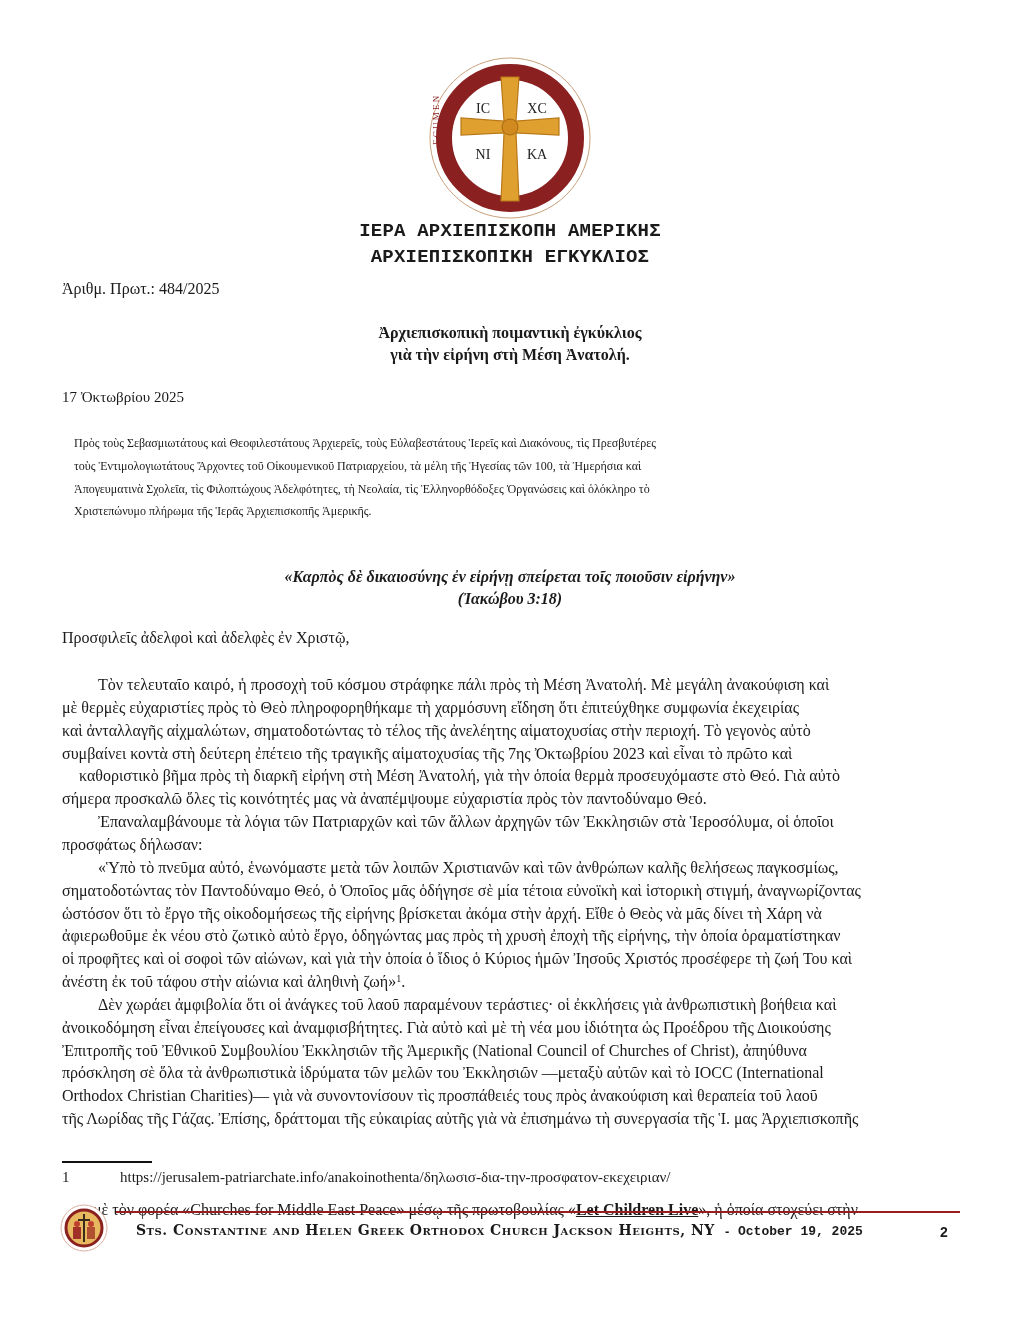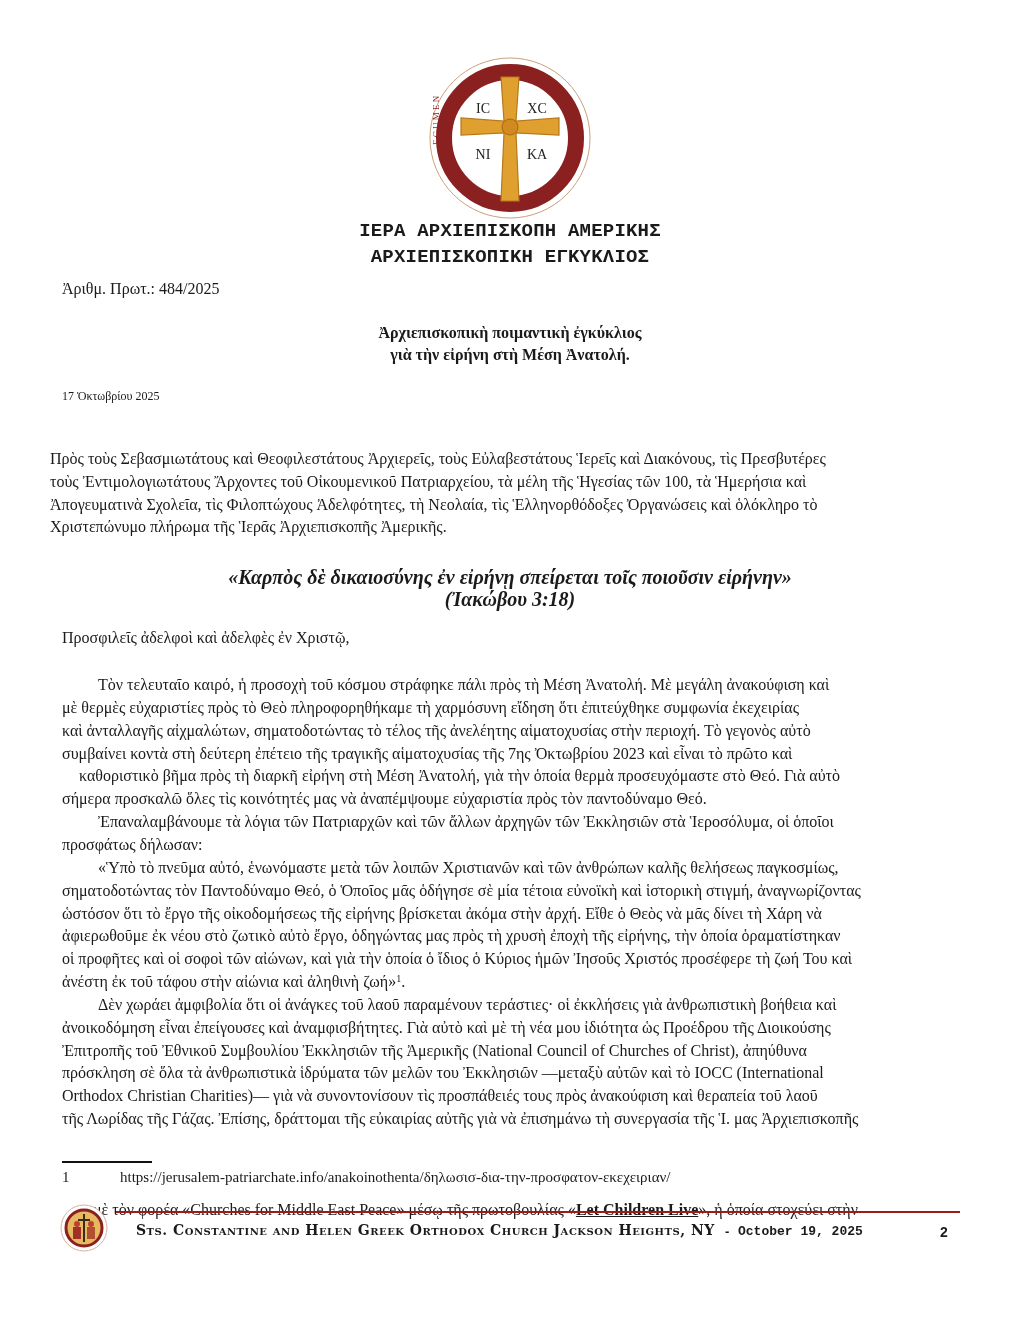--- a/index.html
+++ b/index.html
@@ -5,24 +5,24 @@
   html, body { margin:0; padding:0; background:#fff; }
   body { width:1020px; height:1320px; position:relative; overflow:hidden;
          font-family:"Liberation Serif","DejaVu Serif",serif; color:#1a1a1a; }
   .abs { position:absolute; }
   .logo { left:427px; top:55px; width:166px; height:166px; }
   .title { left:0; width:1020px; text-align:center; font-weight:bold; font-size:19px; letter-spacing:0.2px;font-family:Liberation Mono, monospace; }
   .t1 { top:220px; }
   .t2 { top:246px; }
   .protocol { left:62px; top:280px; font-size:16px; }
   .subject { left:0; width:1020px; text-align:center; font-weight:bold; font-size:16px; line-height:22px; top:322px; }
-  .date { left:62px; top:389px; font-size:12px; }
-  .para { left:50px; width:900px; font-size:16px; line-height:22.8px;margin-top:16px; }
+  .date { left:62px; top:389px; font-size:15px; }
+  .para { left:74px; width:900px; font-size:12px; line-height:22.8px; }
   .addressee { top:432px; }
-  .quote { left:0; width:1020px; text-align:center; font-style:italic; font-weight:bold; font-size:20px; line-height:22px; top:566px; }
+  .quote { left:0; width:1020px; text-align:center; font-style:italic; font-weight:bold; font-size:16px; line-height:22px; top:566px; }
   .greeting { left:62px; top:629px; font-size:16px; }
   .line { position:absolute; left:62px; font-size:16px; white-space:nowrap; line-height:20px; }
   .indent { padding-left:36px; }
   .link { font-weight:bold; text-decoration:underline; }
   sup { font-size:10px; vertical-align:top; position:relative; top:-3px; }
   .fn-rule { left:62px; top:1161px; width:90px; height:1.5px; background:#111; }
   .fn-num { left:62px; top:1169px; font-size:15px; }
   .fn-text { left:120px; top:1169px; font-size:15px; white-space:nowrap; }
   .footer-rule { left:116px; top:1211px; width:844px; height:2px; background:#9b1c1c; }
   .footer-logo { left:60px; top:1204px; width:48px; height:48px; }

